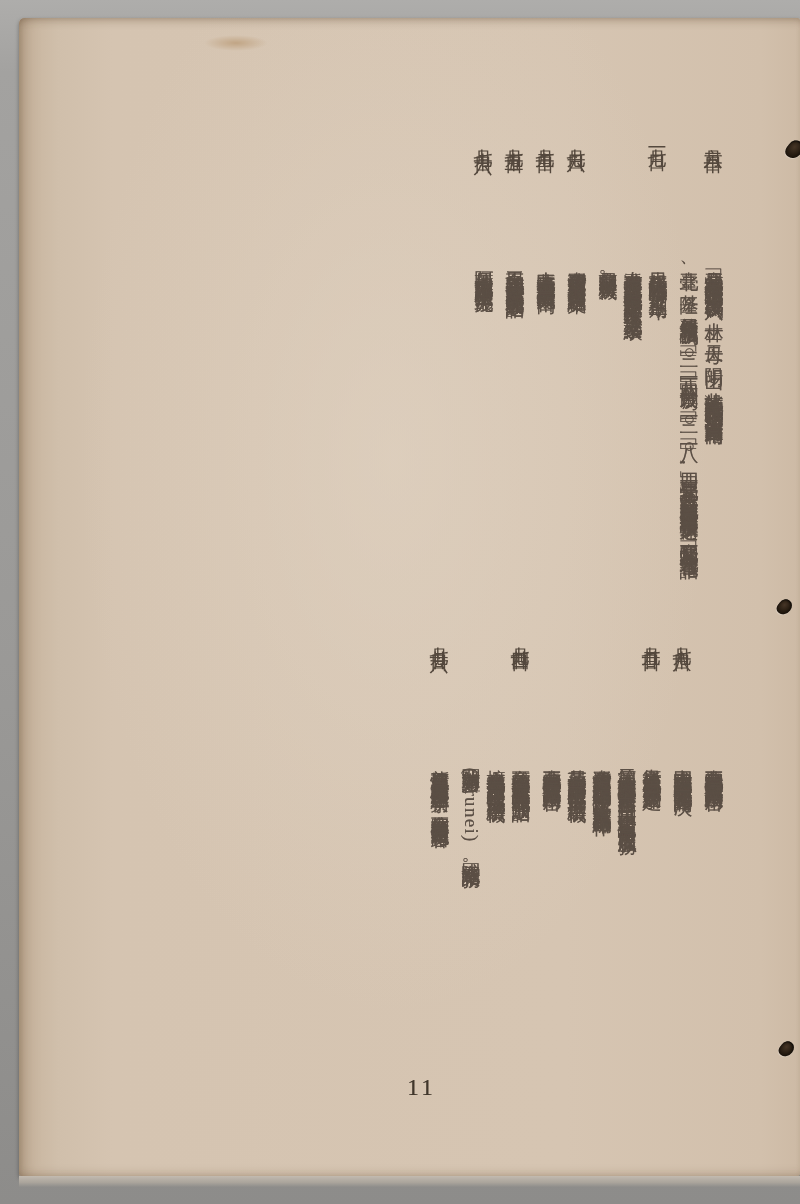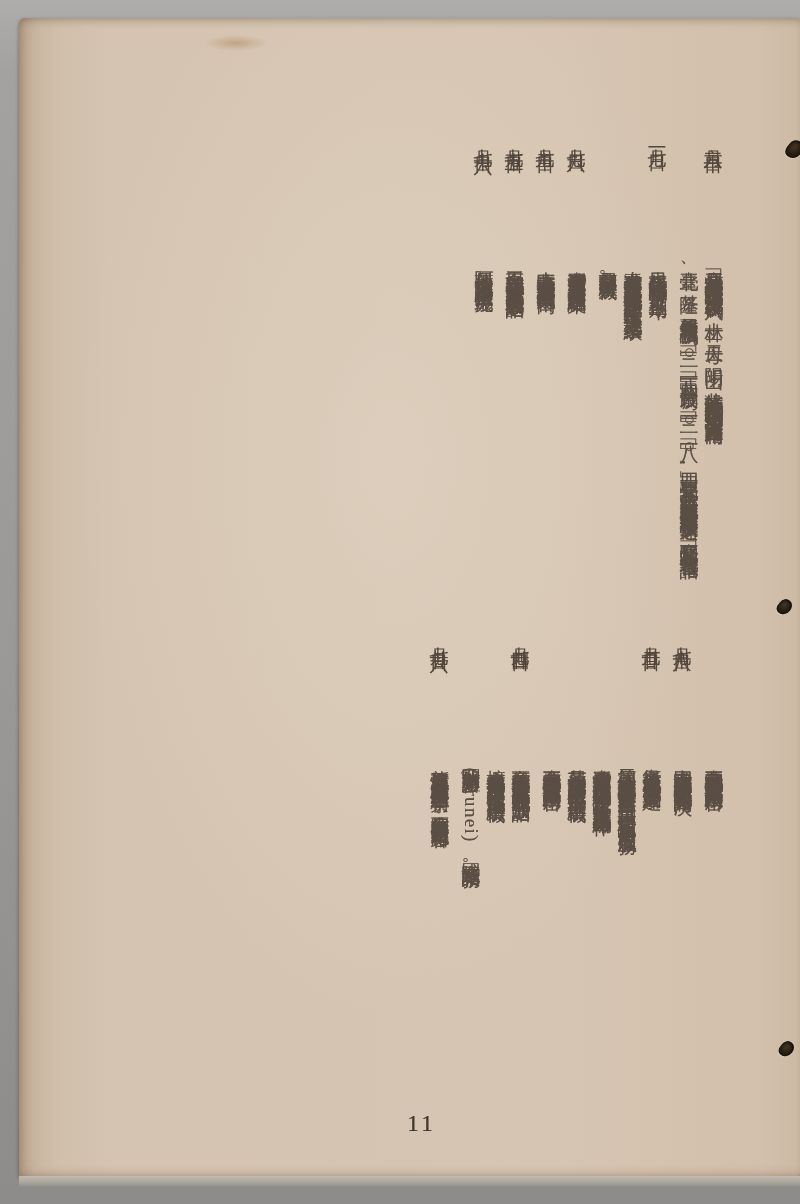--- a/index.html
+++ b/index.html
@@ -80,21 +80,21 @@
     letter-spacing: 1.3px;
     line-height: 25px;
     line-break: anywhere;
     color: #5b4f45;
     text-shadow: 0 0 .6px rgba(91,79,69,.55);
   }
   .entry { margin: 0; padding: 0; }
 
   .page-number {
     position: absolute;
-    left: 388px; top: 1092px;
+    left: 388px; top: 1056px;
     font-size: 24px;
     letter-spacing: 3px;
     color: #41372c;
     text-shadow: 0 0 .5px rgba(65,55,44,.6);
   }
 </style>
 </head>
 <body>
 
 <div class="page">

